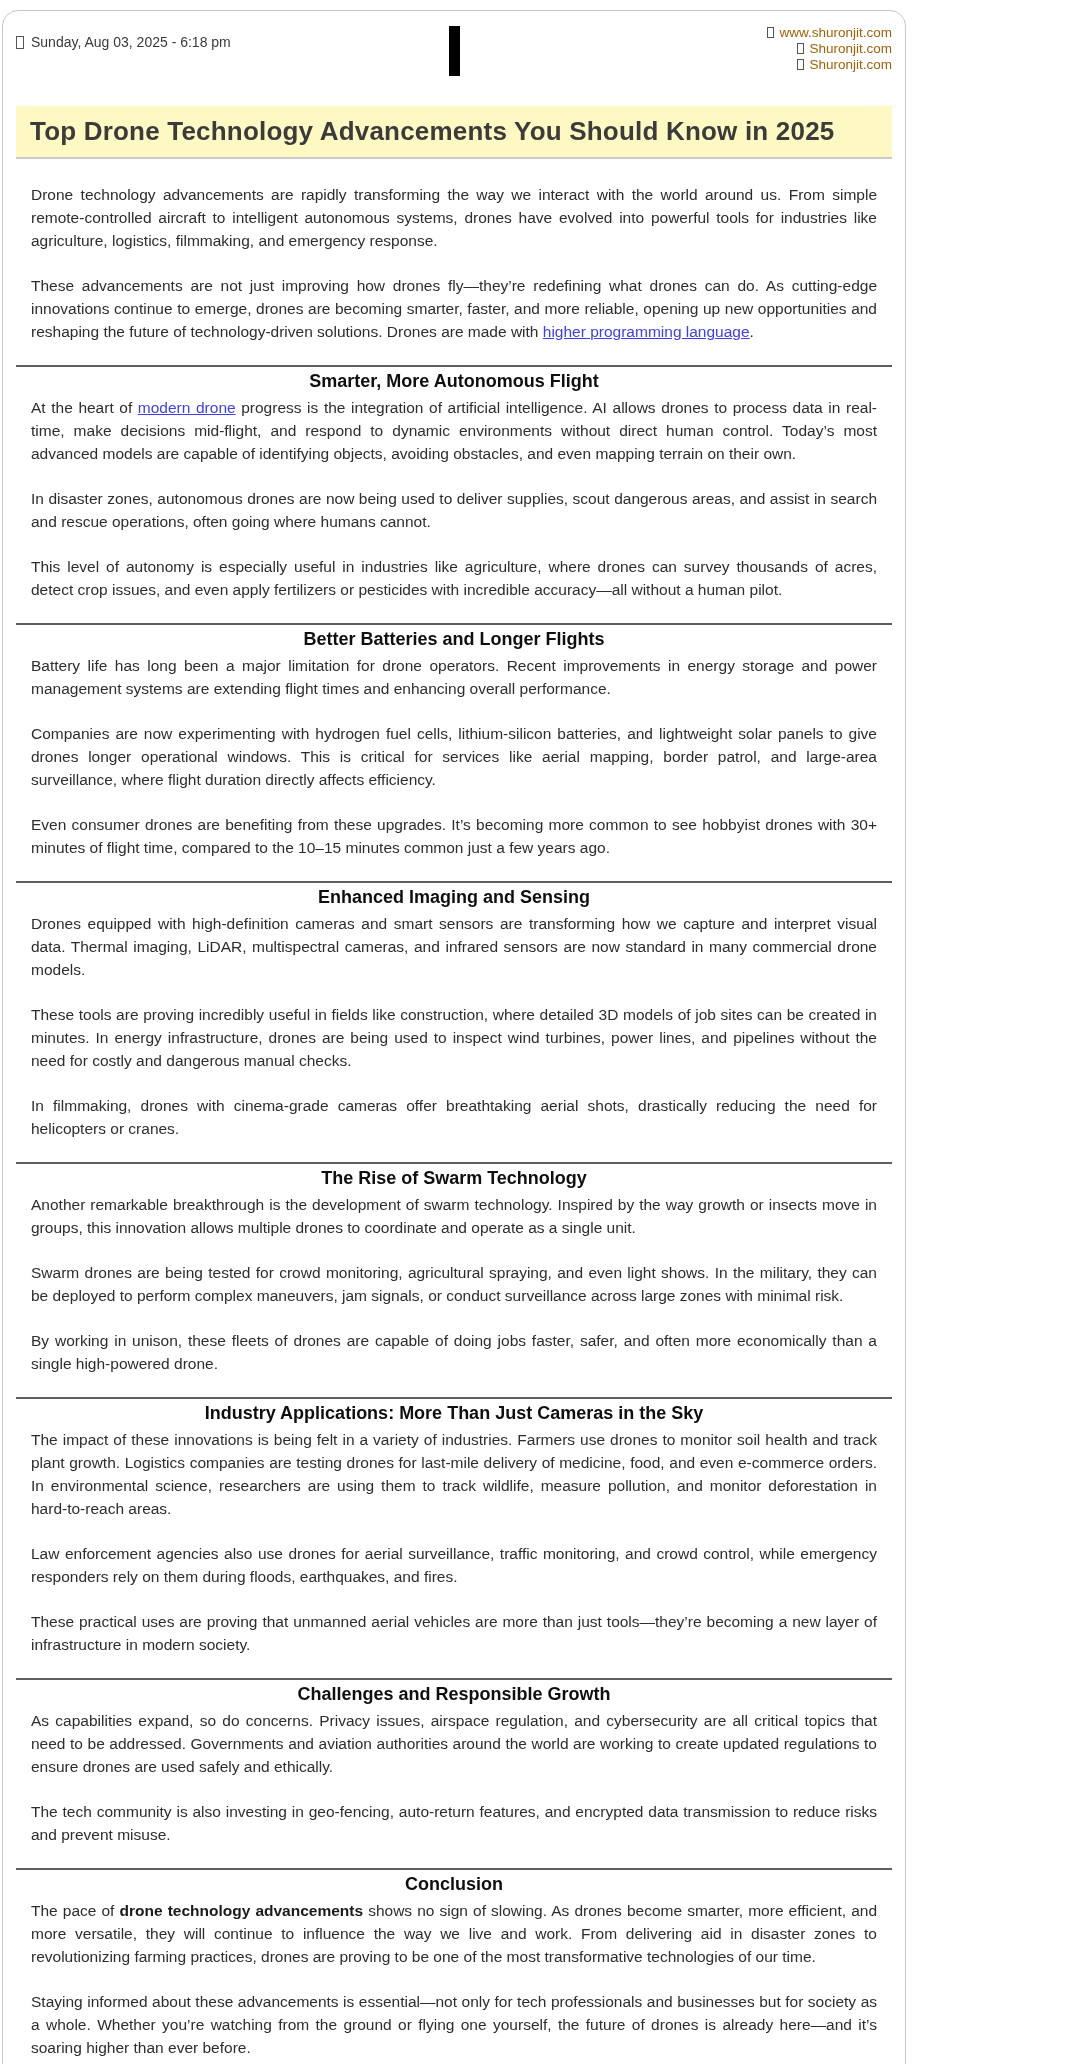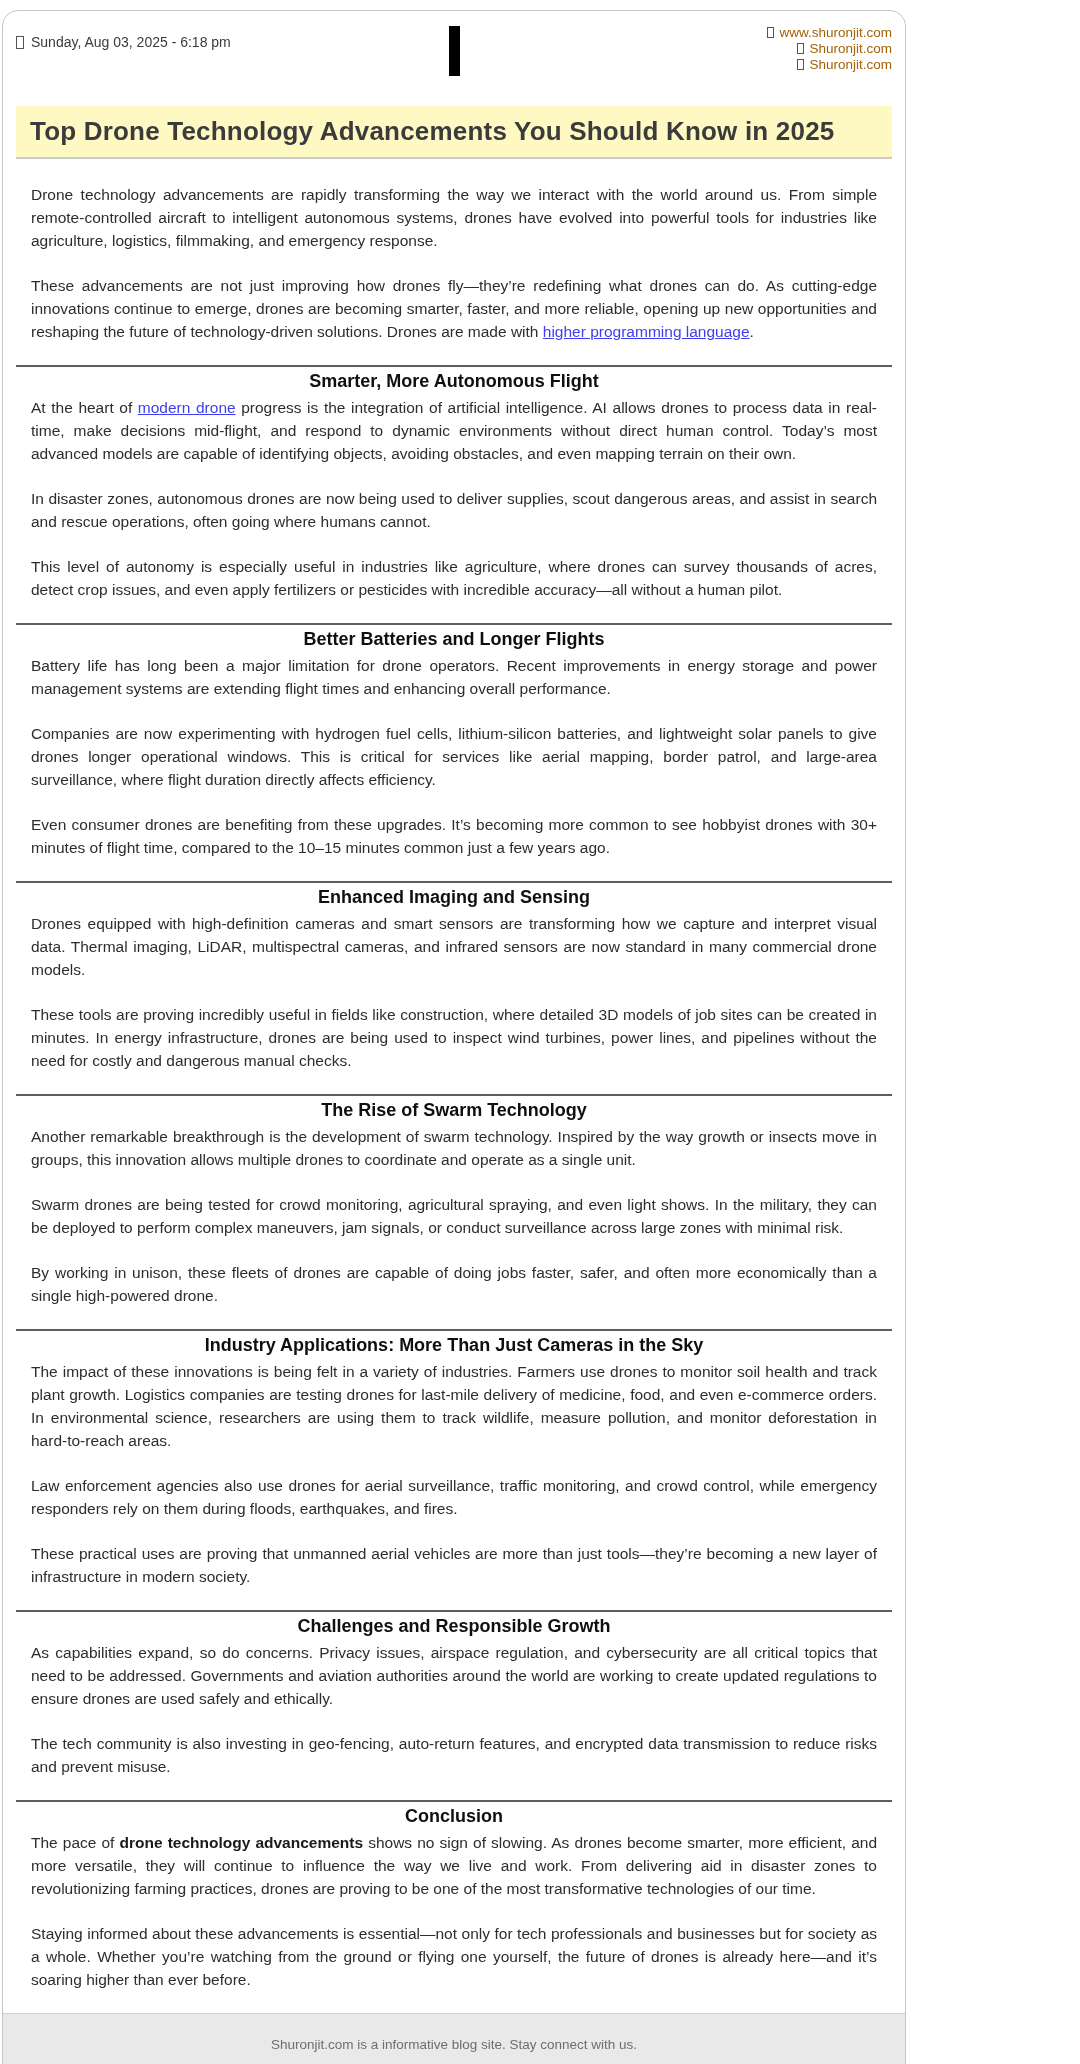--- a/index.html
+++ b/index.html
@@ -176,20 +176,21 @@
       <h2>Better Batteries and Longer Flights</h2>
       <p>Battery life has long been a major limitation for drone operators. Recent improvements in energy storage and power management systems are extending flight times and enhancing overall performance.</p>
       <p>Companies are now experimenting with hydrogen fuel cells, lithium-silicon batteries, and lightweight solar panels to give drones longer operational windows. This is critical for services like aerial mapping, border patrol, and large-area surveillance, where flight duration directly affects efficiency.</p>
       <p>Even consumer drones are benefiting from these upgrades. It’s becoming more common to see hobbyist drones with 30+ minutes of flight time, compared to the 10–15 minutes common just a few years ago.</p>
     </section>
 
     <section class="article-section">
       <h2>Enhanced Imaging and Sensing</h2>
       <p>Drones equipped with high-definition cameras and smart sensors are transforming how we capture and interpret visual data. Thermal imaging, LiDAR, multispectral cameras, and infrared sensors are now standard in many commercial drone models.</p>
       <p>These tools are proving incredibly useful in fields like construction, where detailed 3D models of job sites can be created in minutes. In energy infrastructure, drones are being used to inspect wind turbines, power lines, and pipelines without the need for costly and dangerous manual checks.</p>
+      <p>In filmmaking, drones with cinema-grade cameras offer breathtaking aerial shots, drastically reducing the need for helicopters or cranes.</p>
     </section>
 
     <section class="article-section">
       <h2>The Rise of Swarm Technology</h2>
       <p>Another remarkable breakthrough is the development of swarm technology. Inspired by the way growth or insects move in groups, this innovation allows multiple drones to coordinate and operate as a single unit.</p>
       <p>Swarm drones are being tested for crowd monitoring, agricultural spraying, and even light shows. In the military, they can be deployed to perform complex maneuvers, jam signals, or conduct surveillance across large zones with minimal risk.</p>
       <p>By working in unison, these fleets of drones are capable of doing jobs faster, safer, and often more economically than a single high-powered drone.</p>
     </section>
 
     <section class="article-section">

